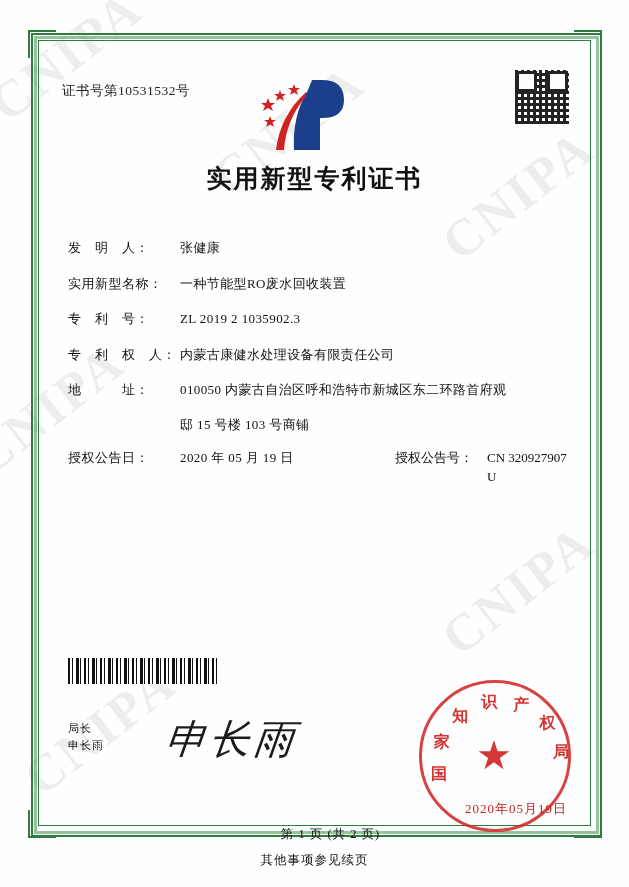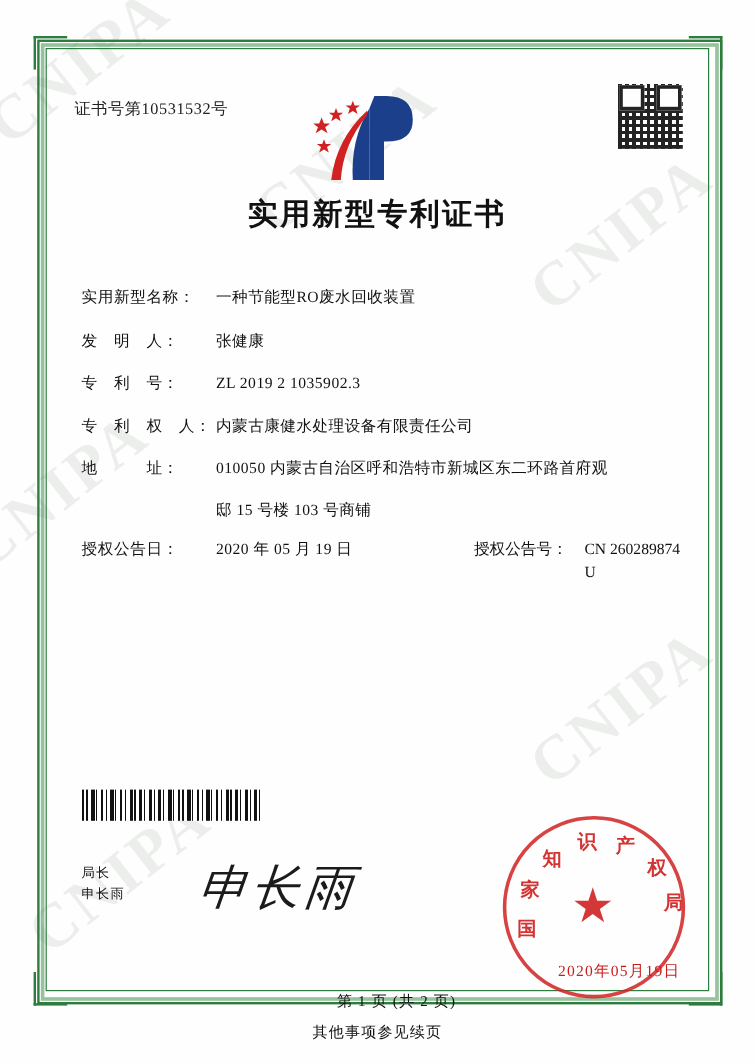--- a/index.html
+++ b/index.html
@@ -355,27 +355,27 @@
         <polygon points="44,8 45.5,12 50,12 46.5,14.5 48,19 44,16.5 40,19 41.5,14.5 38,12 42.5,12" fill="#d02222"></polygon>
         <polygon points="20,40 21.5,44 26,44 22.5,46.5 24,51 20,48.5 16,51 17.5,46.5 14,44 18.5,44" fill="#d02222"></polygon>
       </svg>
     </div>
 
     <div class="title">实用新型专利证书</div>
 
     <div class="fields">
 
       <div class="row">
+        <div class="lbl">发　明　人：</div>
+        <div class="val">张健康</div>
+      </div>
+
+      <div class="row">
         <div class="lbl">实用新型名称：</div>
         <div class="val">一种节能型RO废水回收装置</div>
-      </div>
-
-      <div class="row">
-        <div class="lbl">发　明　人：</div>
-        <div class="val">张健康</div>
       </div>
 
       <div class="row">
         <div class="lbl">专　利　号：</div>
         <div class="val">ZL 2019 2 1035902.3</div>
       </div>
 
 
       <div class="row">
         <div class="lbl">专　利　权　人：</div>
@@ -385,21 +385,21 @@
       <div class="row">
         <div class="lbl">地　　　址：</div>
         <div class="val">010050  内蒙古自治区呼和浩特市新城区东二环路首府观</div>
       </div>
       <div class="addr-second">邸 15 号楼 103 号商铺</div>
 
       <div class="row twin" style="margin-top:14px;justify-content:center;">
         <div class="lbl">授权公告日：</div>
         <div class="val">2020 年 05 月 19 日</div>
         <div class="lbl2">授权公告号：</div>
-        <div class="val2">CN 260289874 U</div>
+        <div class="val2">CN 320927907 U</div>
       </div>
 
     </div>
 
 
     <div class="barcode"></div>
 
     <div class="sig-label">
       <div>局长</div>
       <div>申长雨</div>

